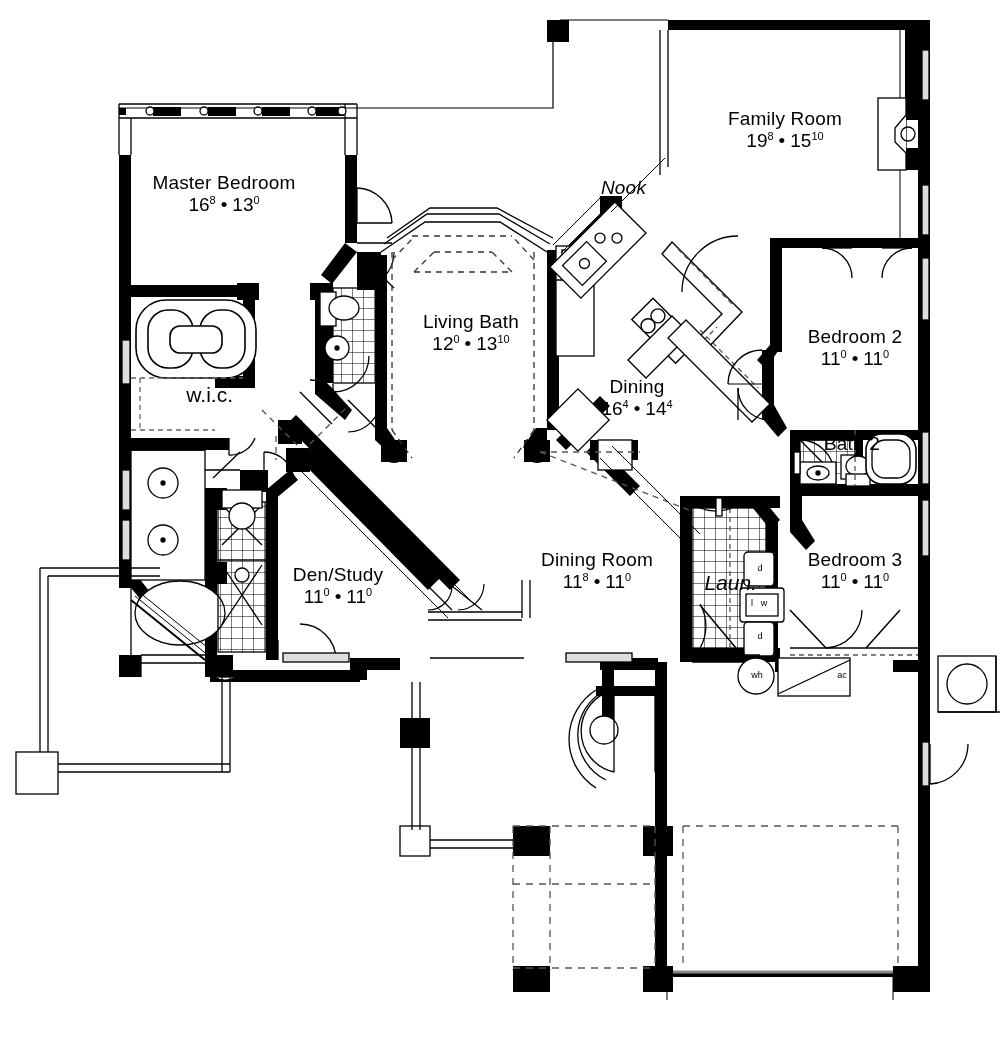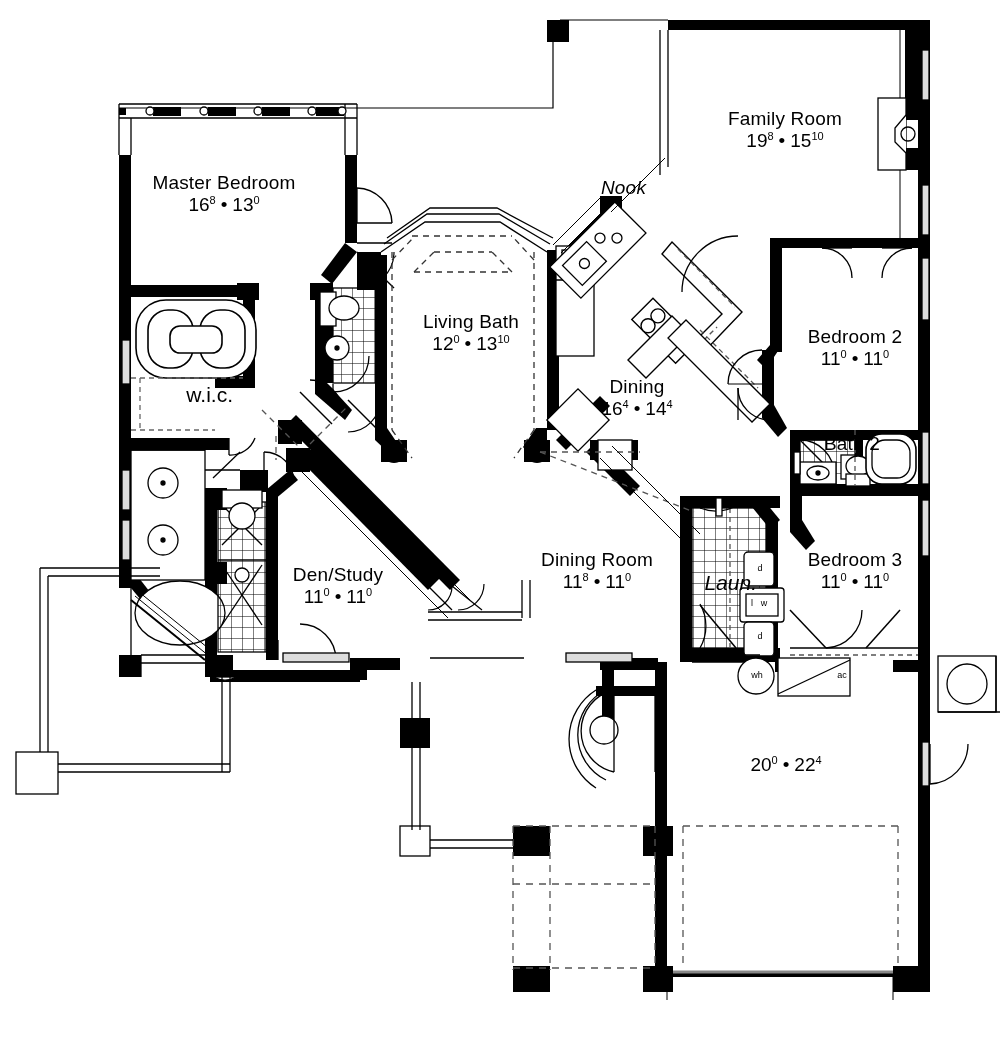--- a/index.html
+++ b/index.html
@@ -525,23 +525,20 @@
     <div class="rm-dim">
       <span>11</span><sup>8</sup><span class="mid-dot">•</span><span>11</span><sup>0</sup>
     </div>
   </div>
 
   <div class="sm-label" style="left:672px;top:571px;width:85px;font-style:italic;">
     <span>Laun.</span>
   </div>
 
   <div class="rm-label" style="left:686px;top:754px;width:200px;">
-    <div class="rm-dim">
-      <span>20</span><sup>0</sup><span class="mid-dot">•</span><span>22</span><sup>4</sup>
-    </div>
   </div>
 
   <div class="tiny-label" style="left:746px;top:670px;width:22px;">
     <span>wh</span>
   </div>
   <div class="tiny-label" style="left:787px;top:670px;width:22px;margin-left:44px;">
     <span>ac</span>
   </div>
   <div class="tiny-label" style="left:751px;top:563px;width:18px;">
     <span>d</span>

